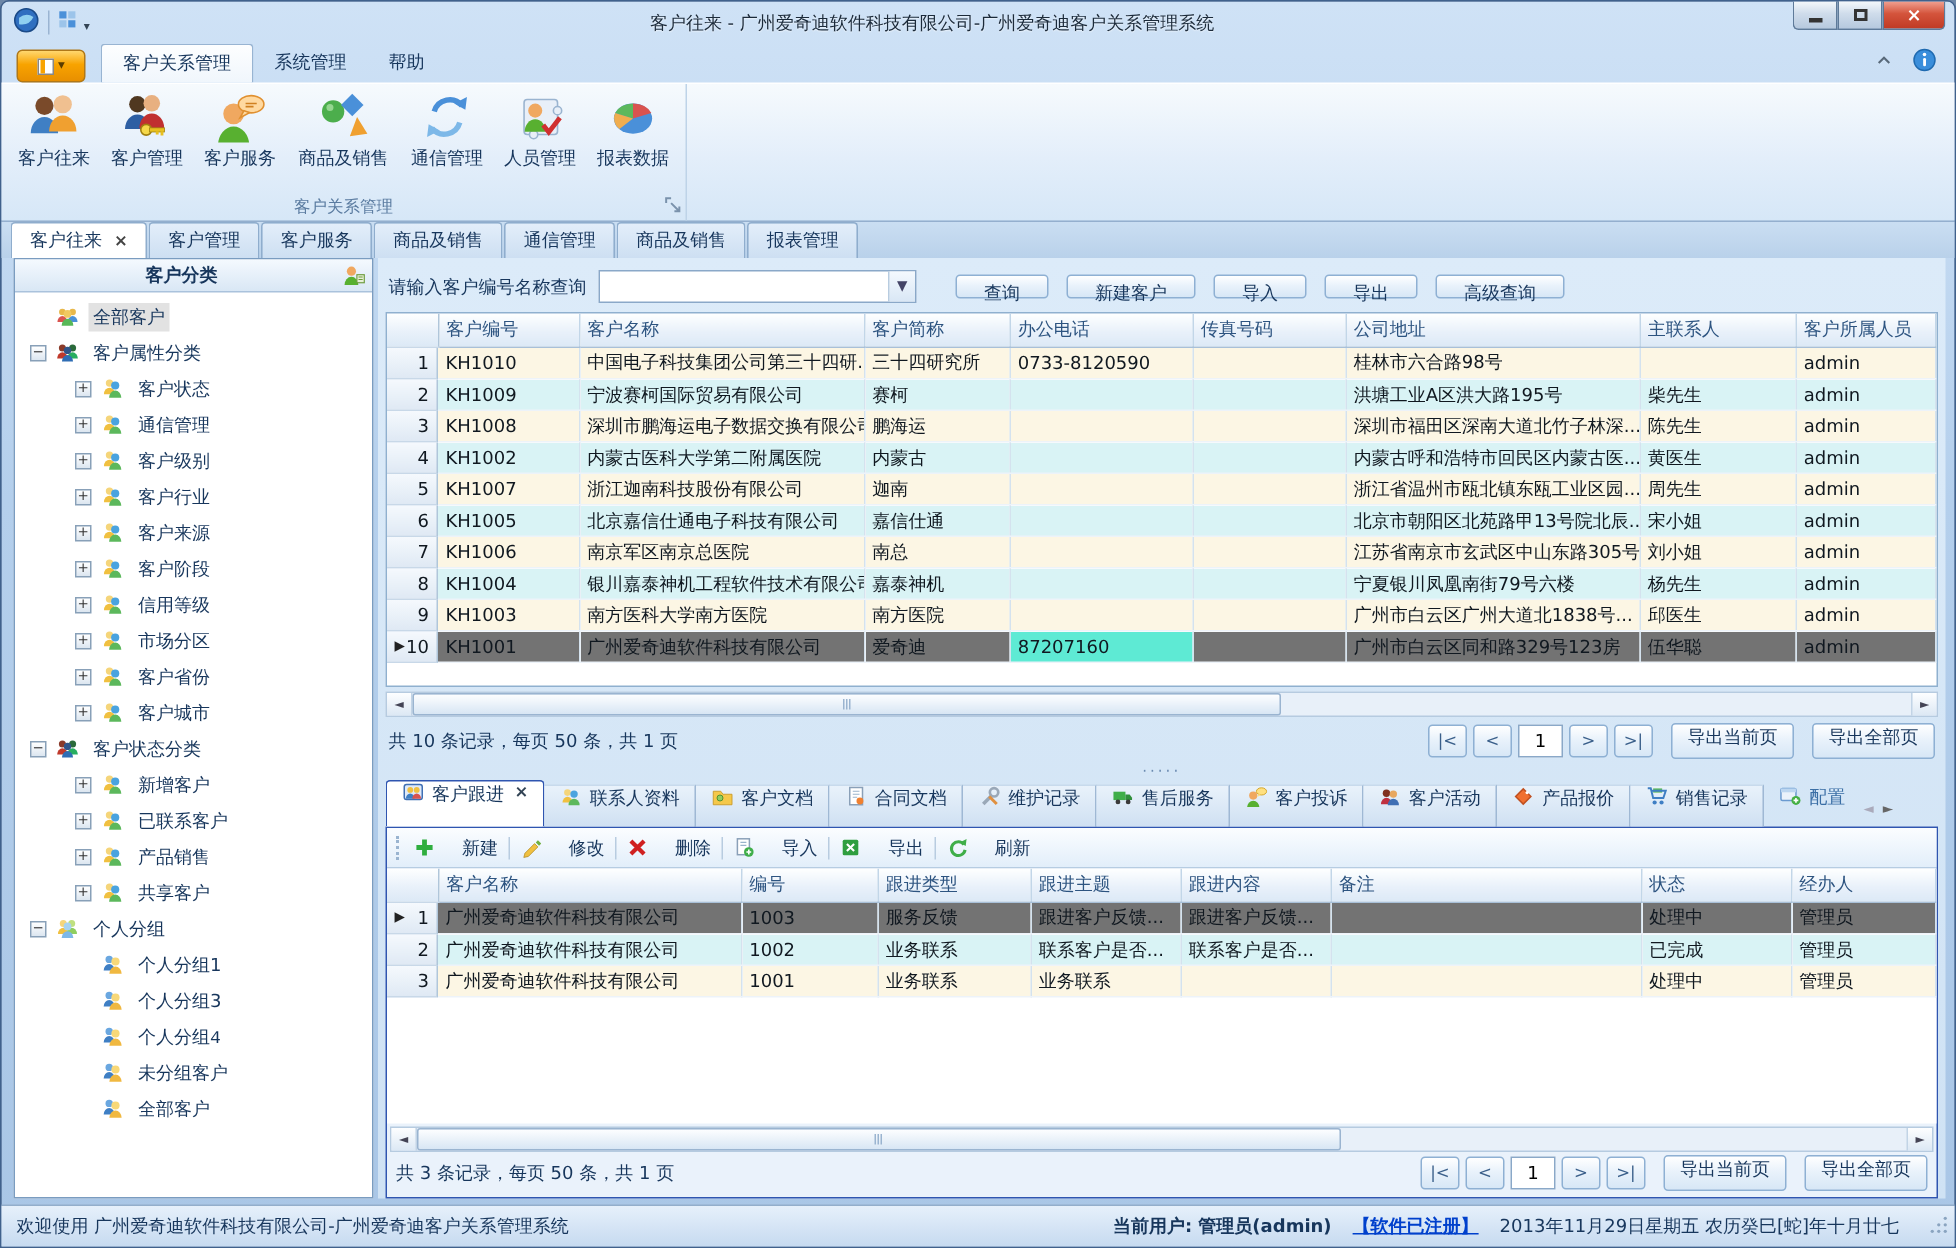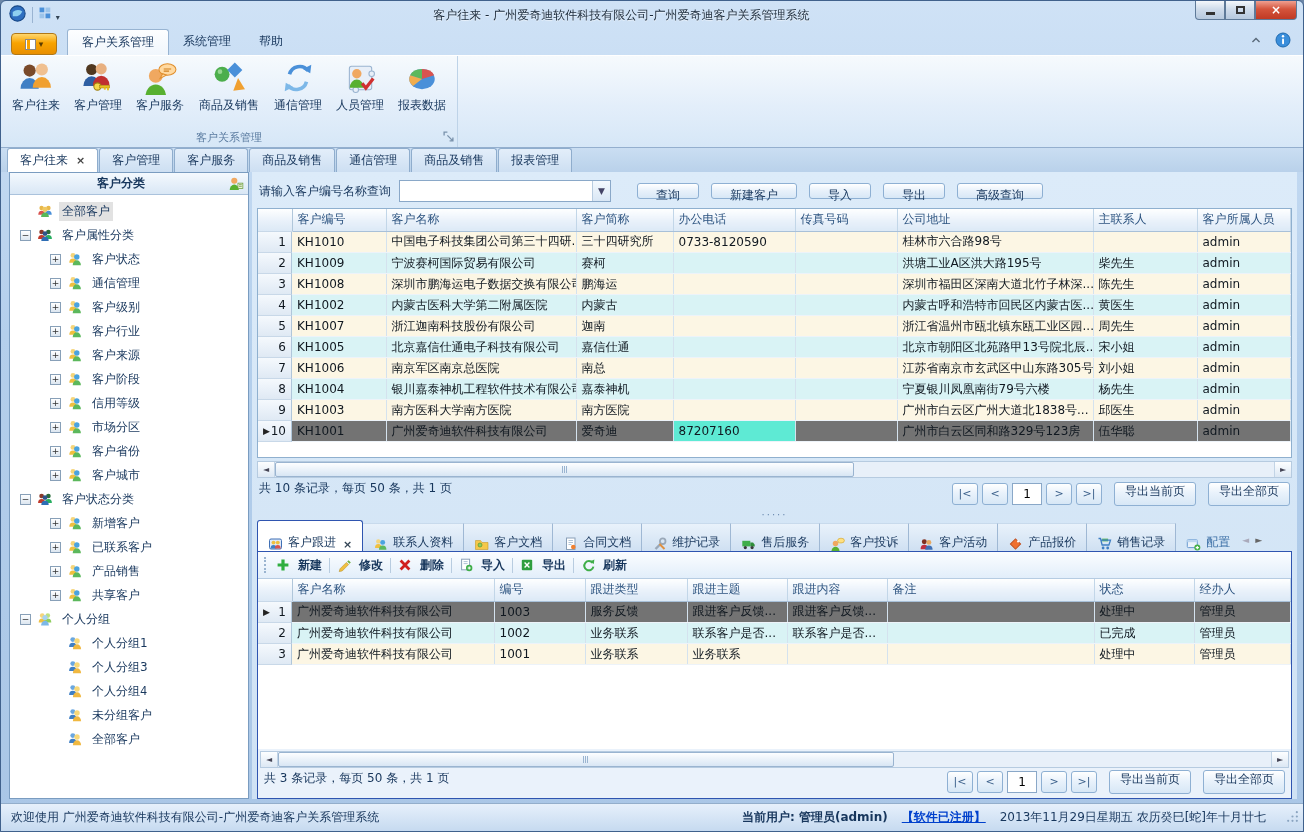--- a/index.html
+++ b/index.html
@@ -99,48 +99,48 @@
 
   .hscroll { height:17px; margin:3px 0 2px; display:flex; border:1px solid #b6cbe0; background:#e8f0f9; }
   .hs-arrow { width:17px; display:flex; align-items:center; justify-content:center; font-size:8px; color:#445;
     background:linear-gradient(#fdfeff,#dce8f4); border-right:1px solid #c2d4e6; }
   .hs-arrow.right { border-right:none; border-left:1px solid #c2d4e6; }
   .hs-track { flex:1; position:relative; }
   .hs-thumb { position:absolute; top:0; left:0; height:100%; width:58%; border:1px solid #9ab4d0; border-radius:2px;
     background:linear-gradient(#fdfeff,#d8e6f4); display:flex; align-items:center; justify-content:center; gap:1px; }
   .hs-thumb i { display:block; width:1px; height:7px; background:#9ab4d0; }
 
-  .pager-row { height:28px; display:flex; padding:0 2px; }
+  .pager-row { height:28px; display:flex; align-items:center; padding:0 2px; }
   .pager-row .summary { color:#17365c; }
   .pager-controls { margin-left:auto; display:flex; align-items:center; gap:4px; }
   .pg-btn { width:26px; height:22px; border:1px solid #8eb0d3; border-radius:3px; color:#3a5f8a;
     background:linear-gradient(#ffffff,#e9f2fb 45%,#d7e7f6); text-align:center; line-height:20px; font-size:11px; }
   .pg-input { width:30px; height:22px; border:1px solid #8aa8c8; text-align:center; font:inherit; }
   .pg-export { height:24px; padding:0 10px; border:1px solid #8eb0d3; border-radius:3px; color:#17365c;
     background:linear-gradient(#ffffff,#e9f2fb 45%,#d7e7f6); margin-left:8px; white-space:nowrap; }
 
   .splitter { height:12px; display:flex; align-items:center; justify-content:center; color:#6a8ab0; font-size:10px;
     letter-spacing:2px; }
 
   
   .lower { flex:1; display:flex; flex-direction:column; min-height:0; }
   .detail-tabs { height:31px; display:flex; align-items:flex-end; position:relative; }
-  .dtab { height:28px; display:flex; align-items:flex-end; gap:5px; padding:0 10px; background:linear-gradient(#e9f2fb,#cfe0f2);
+  .dtab { height:28px; display:flex; align-items:flex-start; gap:5px; padding:0 10px; background:linear-gradient(#e9f2fb,#cfe0f2);
     border-right:1px solid #9fb8d4; border-top:1px solid #c8daec; color:#17365c; white-space:nowrap; }
   .dtab.active { background:#fff; border:1px solid #2f55b0; border-bottom:none; border-radius:3px 3px 0 0; height:31px; }
   .dtab .x { font-weight:bold; color:#345; font-size:11px; margin-left:2px; }
   .dtab.config { background:transparent; border:none; color:#3a6ea5; }
   .dtab-nav { display:flex; gap:6px; align-items:center; padding:0 8px 6px 2px; color:#666; font-size:9px; }
   .dtab-nav .dis { color:#aab; }
 
   .detail-box { flex:1; border:1px solid #2f55b0; background:#eaf2fb; display:flex; flex-direction:column; min-height:0; }
   .toolbar { height:27px; background:linear-gradient(#fbfdff,#e2eefa); border-bottom:1px solid #b6cce2;
     display:flex; align-items:center; gap:7px; padding:0 6px; }
   .tb-grip { width:3px; height:16px; border-left:2px dotted #9ab4d0; margin-right:2px; }
-  .tb-item { display:flex; align-items:center; gap:8px; color:#17365c;font-weight:bold; }
+  .tb-item { display:flex; align-items:center; gap:18px; color:#17365c; }
   .tb-sep { width:1px; height:15px; background:#b8cce0; }
 
   .detail-gridwrap { flex:1; background:#fff; overflow:hidden; }
   .detail-box .hscroll { margin:2px 2px; }
   .detail-box .pager-row { background:transparent; padding:0 6px 4px; }
 
   
   .statusbar { height:28px; background:linear-gradient(#e6f0fb,#c6daf0); border-top:1px solid #93aecb;
     display:flex; align-items:center; padding:0 4px 0 10px; gap:14px; }
   .statusbar .welcome { flex:1; white-space:nowrap; overflow:hidden; }

